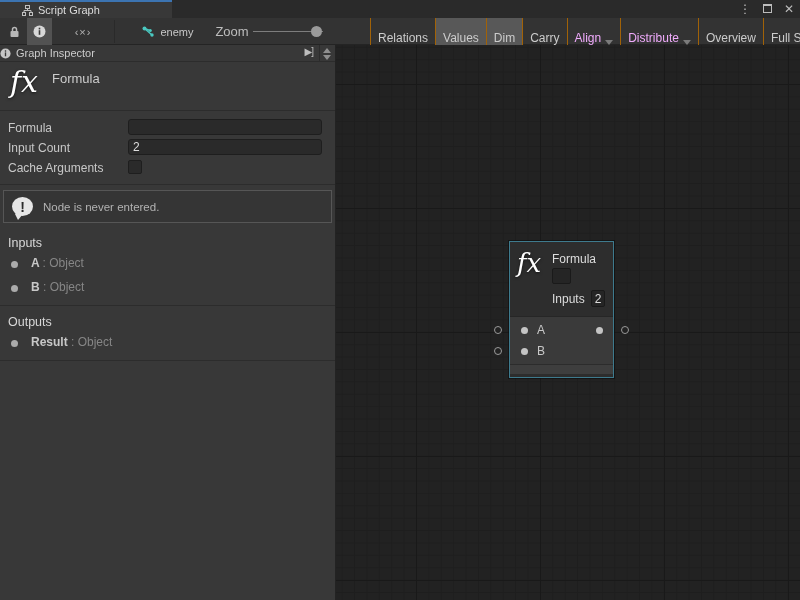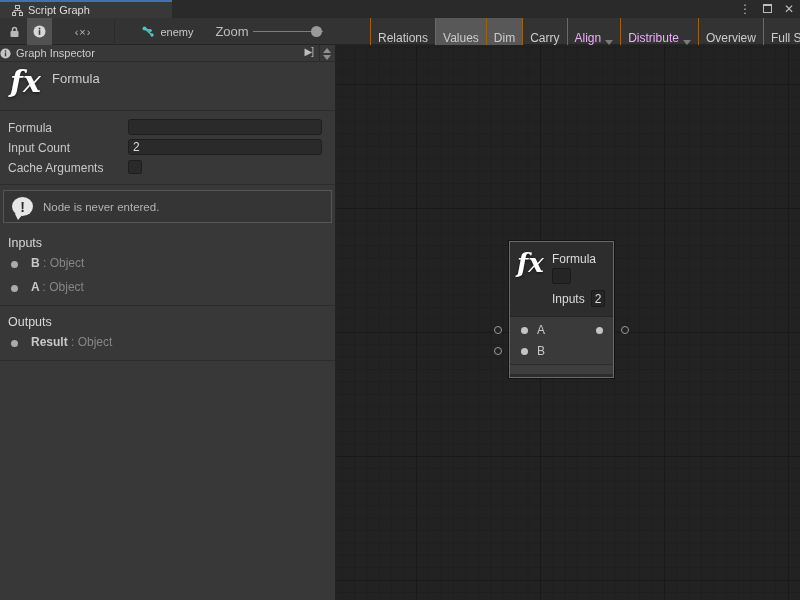--- a/index.html
+++ b/index.html
@@ -2,21 +2,21 @@
 <html><head>
 <meta charset="utf-8">
 <style>
   * { margin:0; padding:0; box-sizing:border-box; }
   html,body { width:800px; height:600px; overflow:hidden; background:#282828;
     font-family:"Liberation Sans", sans-serif; -webkit-font-smoothing:antialiased; }
 
   
   .titlebar { position:absolute; left:0; top:0; width:800px; height:18px; background:#2a2a2a; }
   .tab { position:absolute; left:0; top:0; width:172px; height:18px; background:#383838;
-    border-top:2px solid #3c74b2; display:flex; align-items:center; gap:5px; padding-left:12px; }
+    border-top:2px solid #3c74b2; display:flex; align-items:center; gap:5px; padding-left:22px; }
   .tab-label { font-size:11px; color:#dcdcdc; }
   .win-controls { position:absolute; right:6px; top:0; height:18px; display:flex; align-items:center; gap:12px; }
   .win-btn { color:#bdbdbd; font-size:12px; line-height:18px; cursor:default; }
   .maximize-box { width:9px; height:9px; border:1px solid #bdbdbd; border-top-width:2px; display:inline-block; }
 
   
   .toolbar { position:absolute; left:0; top:18px; width:800px; height:27px; background:#333333;
     border-bottom:1px solid #242424; }
   .tb-btn { position:absolute; top:0; height:27px; display:flex; align-items:center; justify-content:center;
     color:#c8c8c8; font-size:12px; }
@@ -44,21 +44,21 @@
   .panel-titlebar { position:relative; height:17px; border-bottom:1px solid #2c2c2c;
     display:flex; align-items:center; gap:5px; }
   .panel-title { font-size:11px; color:#cccccc; }
   .dock-icon { position:absolute; right:22px; top:1px; color:#bdbdbd; font-size:10px; letter-spacing:-1px; }
   .spinner { position:absolute; right:2px; top:0; width:14px; height:17px; display:flex; flex-direction:column;
     align-items:center; justify-content:center; gap:2px; border-left:1px solid #2c2c2c; }
   .tri-up { width:0; height:0; border-left:4px solid transparent; border-right:4px solid transparent; border-bottom:5px solid #8f8f8f; }
   .tri-down { width:0; height:0; border-left:4px solid transparent; border-right:4px solid transparent; border-top:5px solid #8f8f8f; }
 
   .fx-header { position:relative; height:49px; border-bottom:1px solid #2c2c2c; }
-  .fx-glyph { font-family:"DejaVu Serif", serif; font-style:italic; font-weight:bold; color:#ffffff;
+  .fx-glyph { font-family:"DejaVu Serif", serif; font-style:italic; font-weight:normal; color:#ffffff;
     text-shadow:0 1px 3px rgba(0,0,0,0.6); }
   .fx-header .fx-glyph { position:absolute; left:10px; top:2px; font-size:30px; }
   .fx-header .node-title { position:absolute; left:52px; top:9px; font-size:13px; color:#cccccc; }
 
   .fields { position:relative; height:74px; border-bottom:1px solid #2c2c2c; padding-top:7px; }
   .field-row { position:relative; height:20px; }
   .field-label { position:absolute; left:8px; top:3px; font-size:12px; color:#c8c8c8; }
   .field-input { position:absolute; left:128px; top:1px; width:194px; height:16px; background:#2a2a2a;
     border:1px solid #1e1e1e; border-radius:3px; color:#dddddd; font-size:12px; padding:0 4px;
     font-family:"Liberation Sans", sans-serif; outline:none; }
@@ -244,25 +244,25 @@
   </div>
 
   <div class="warning-box">
     <span class="warn-icon">!</span>
     <span class="warning-text">Node is never entered.</span>
   </div>
 
   <div class="section-header">Inputs</div>
   <div class="port-row">
     <span class="port-bullet"></span>
-    <span class="port-name"><span>B</span> <span class="port-type">: Object</span></span>
+    <span class="port-name"><span>A</span> <span class="port-type">: Object</span></span>
   </div>
   <div class="port-row">
     <span class="port-bullet"></span>
-    <span class="port-name"><span>A</span> <span class="port-type">: Object</span></span>
+    <span class="port-name"><span>B</span> <span class="port-type">: Object</span></span>
   </div>
   <div class="sec-divider"></div>
 
   <div class="section-header">Outputs</div>
   <div class="port-row">
     <span class="port-bullet"></span>
     <span class="port-name"><span>Result</span> <span class="port-type">: Object</span></span>
   </div>
   <div class="sec-divider"></div>
 </div>

